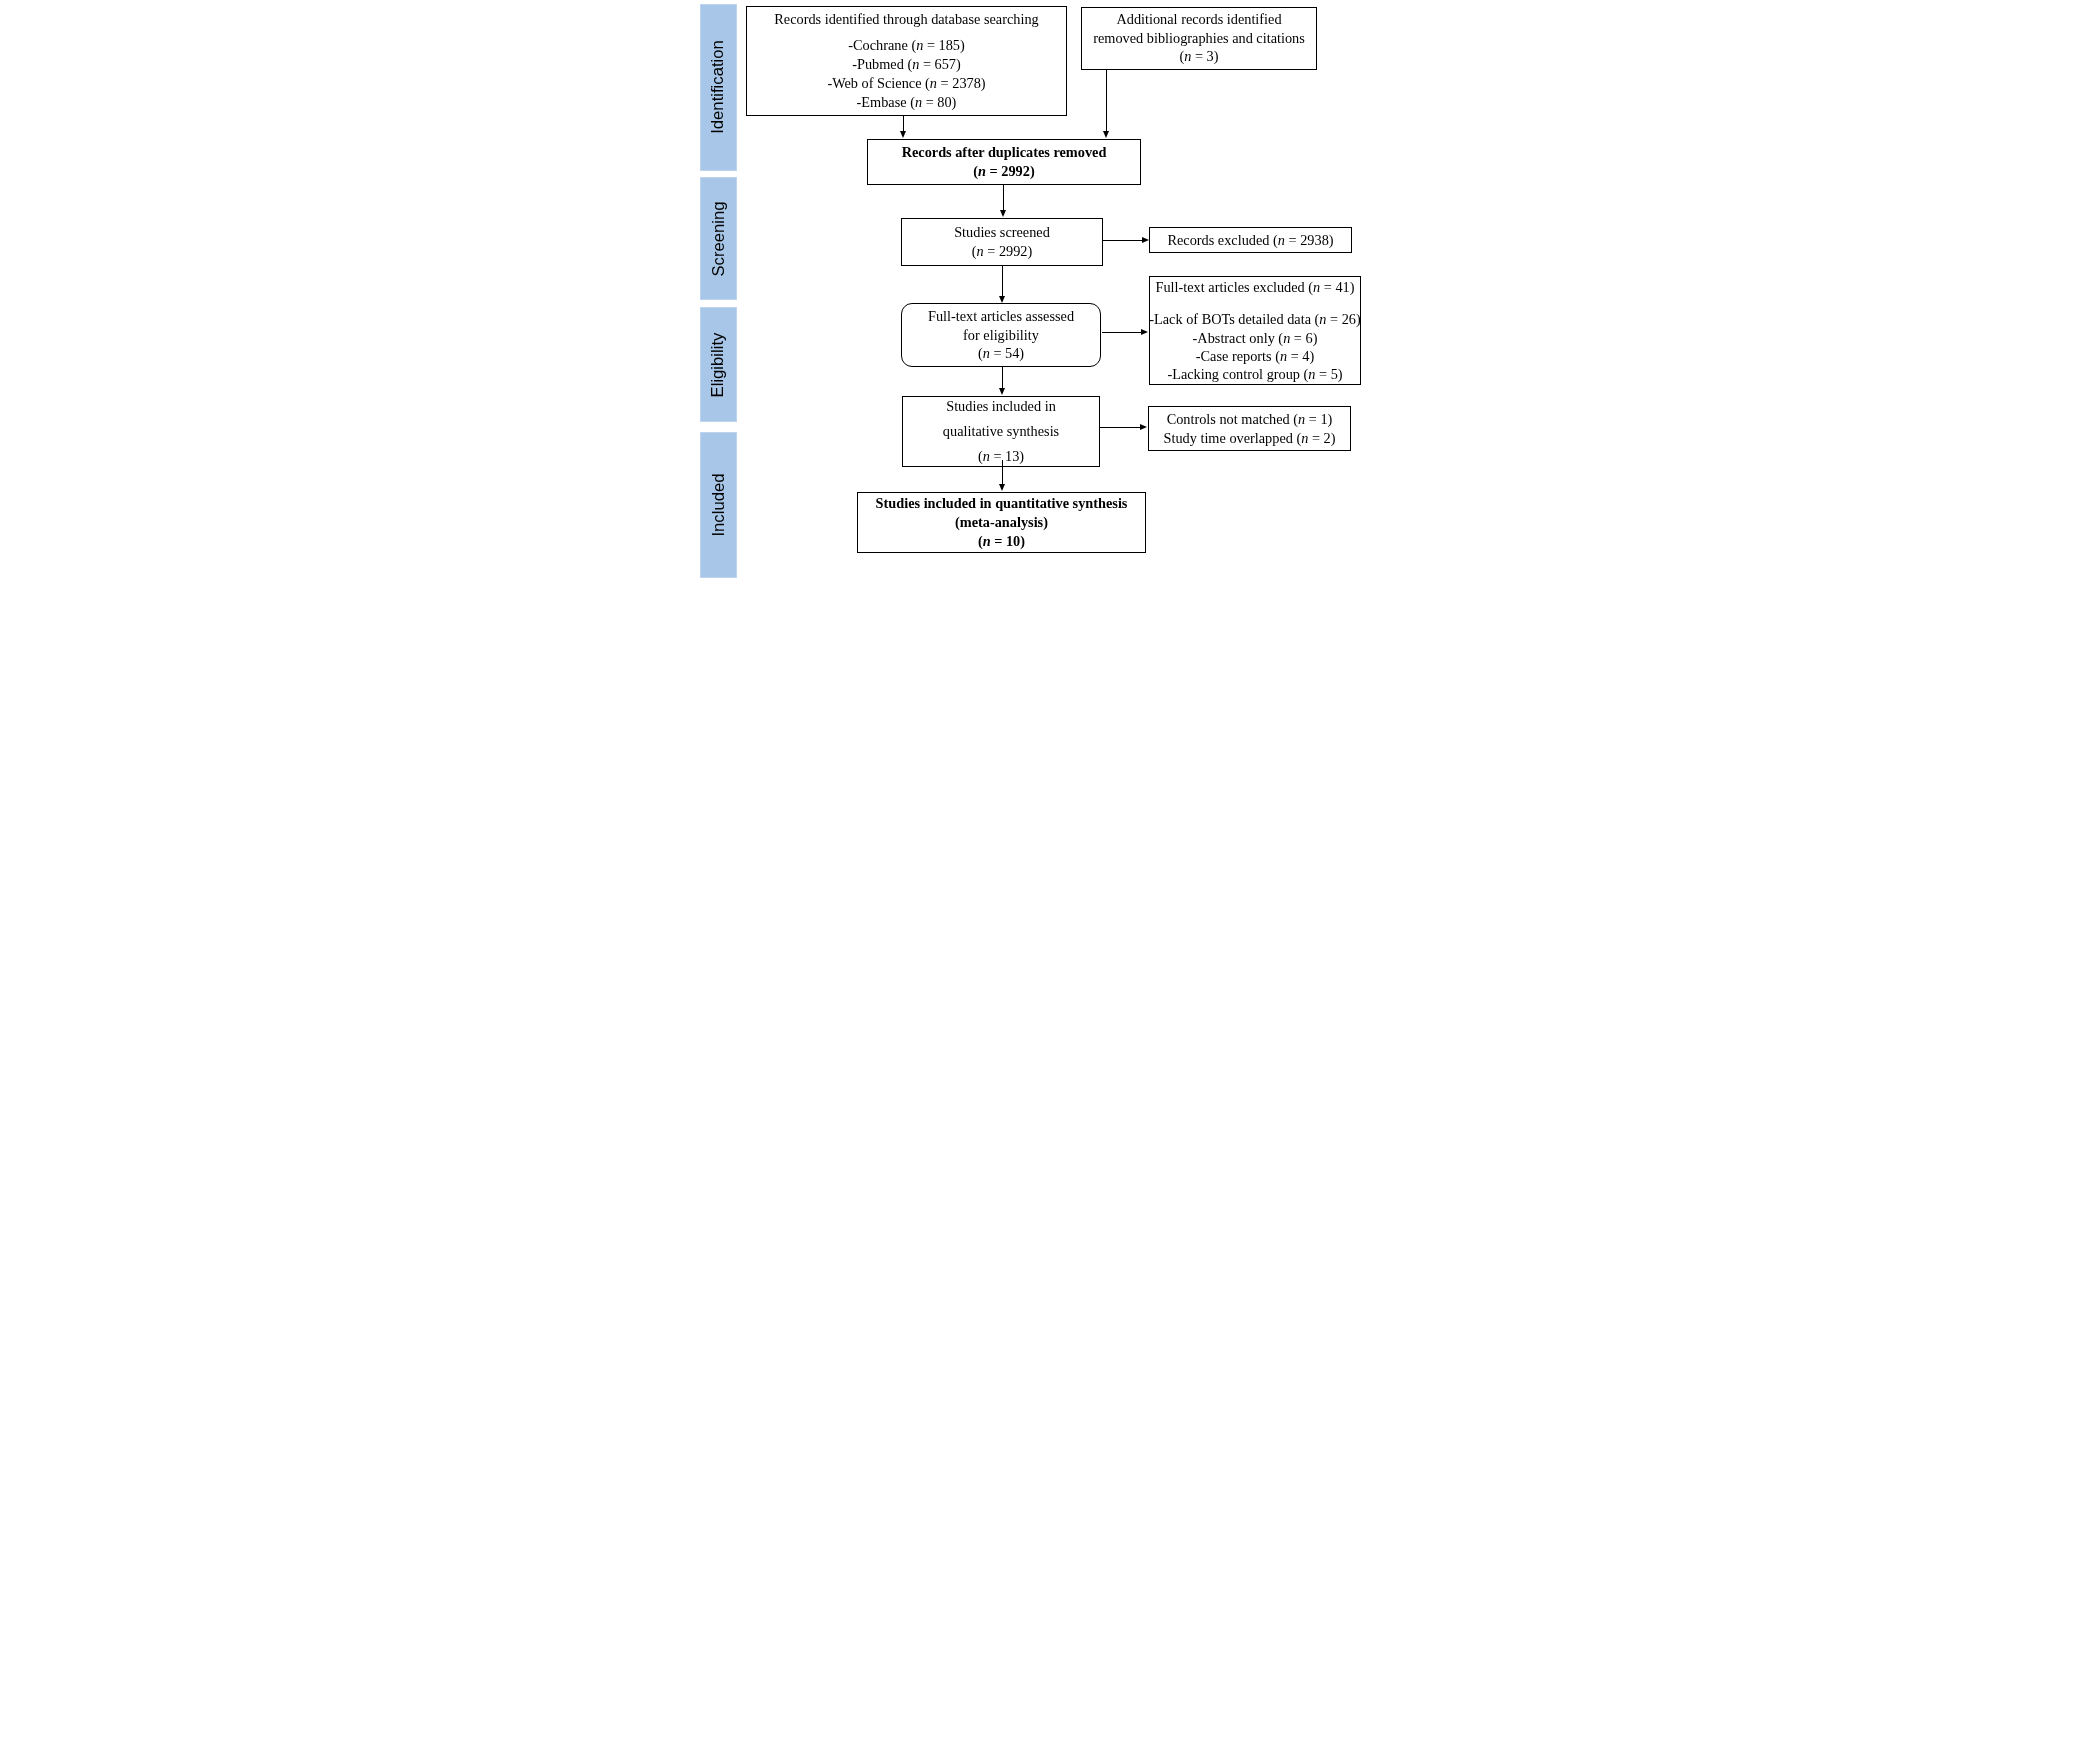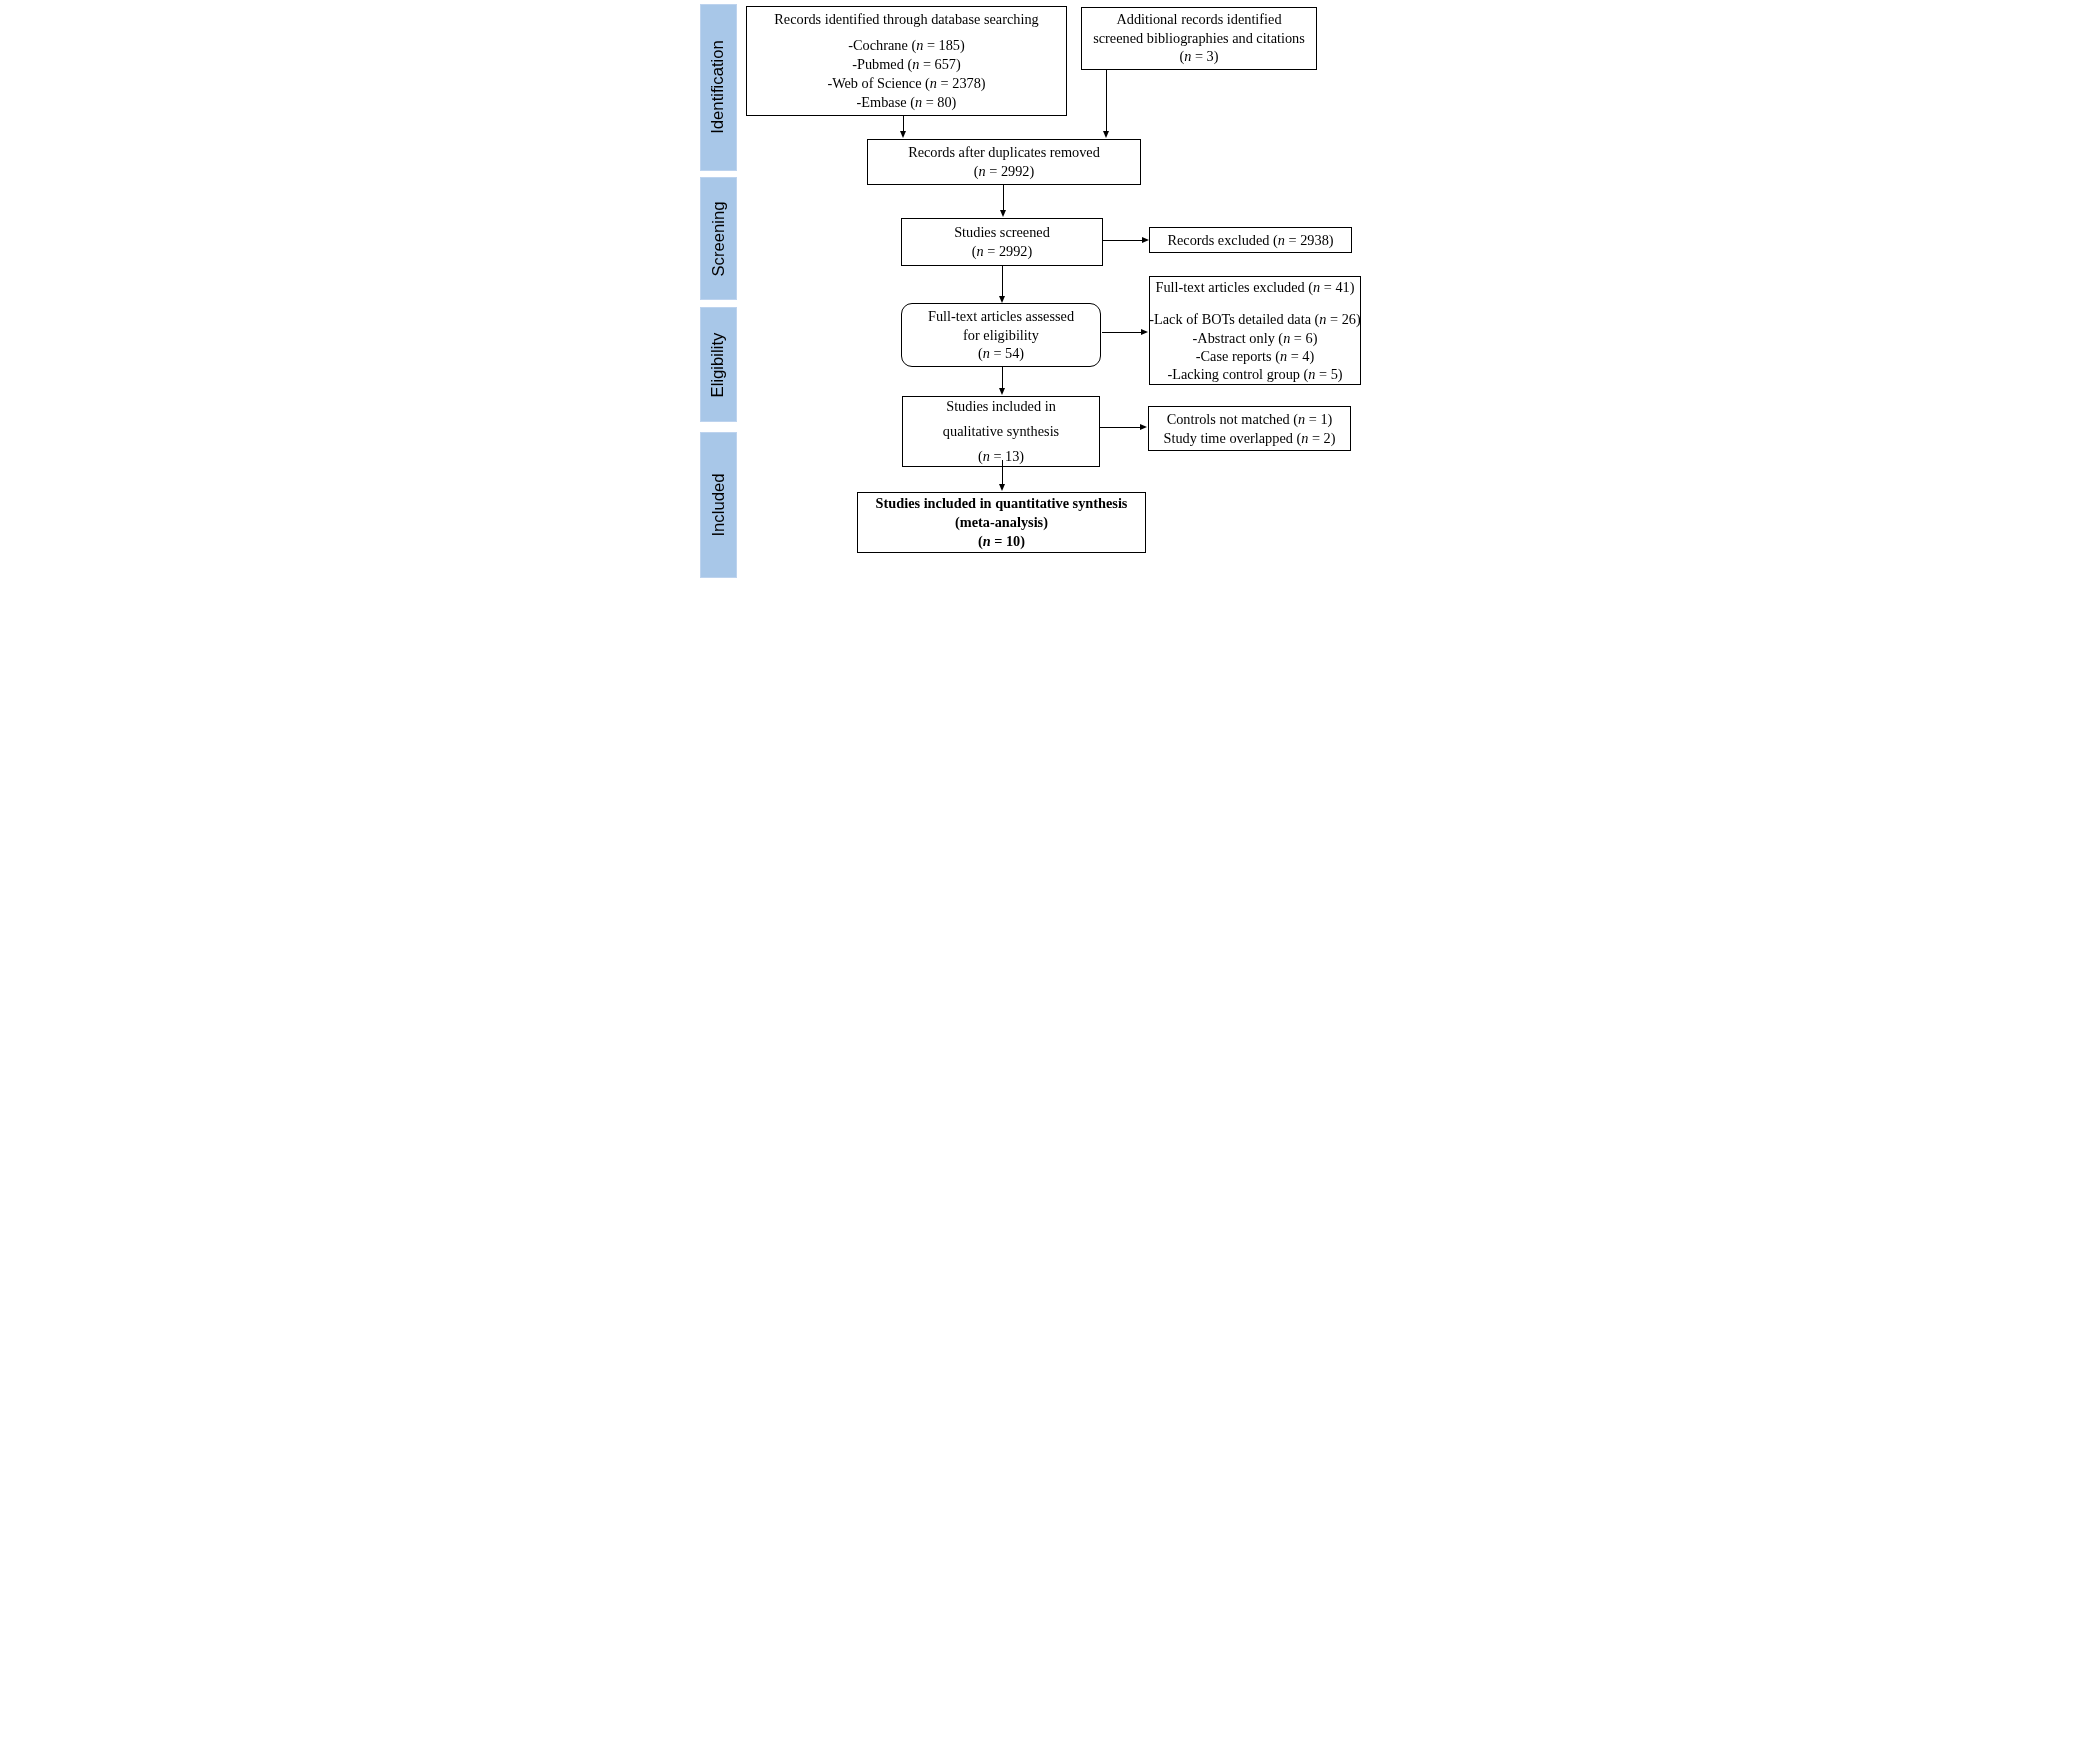--- a/index.html
+++ b/index.html
@@ -42,21 +42,21 @@
     align-items: center; justify-content: center;
     text-align: center;
     font-size: 14.3px;
   }
   .flow-line { white-space: nowrap; line-height: 1.32; }
   .gap-after { margin-bottom: 7.1px; }
   .gap-after-lg { margin-bottom: 14.3px; }
 
   #box-identified        { left: 51px;  top: 6px;  width: 321px; height: 110px; }
   #box-additional        { left: 386px; top: 6.5px;  width: 236px; height: 63px; }
-  #box-deduplicated      { left: 172px; top: 139px; width: 274px; height: 46px; }
+  #box-deduplicated      { left: 172px; top: 139px; width: 274px; height: 46px; font-weight: bold; }
   #box-screened          { left: 206px; top: 218px; width: 202px; height: 48px; }
   #box-records-excluded  { left: 454px; top: 227px; width: 203px; height: 26px; }
   #box-fulltext-assessed { left: 206px; top: 303px; width: 200px; height: 64px; border-radius: 11px; }
   #box-fulltext-excluded { left: 454px; top: 276px; width: 212px; height: 109px; line-height: 1.28; }
   #box-qualitative       { left: 207px; top: 396px; width: 198px; height: 71px; justify-content: space-between; }
   #box-not-matched       { left: 453px; top: 406px; width: 203px; height: 45px; }
   #box-quantitative      { left: 162px; top: 492px; width: 289px; height: 61px; font-weight: bold; }
   #box-fulltext-excluded .flow-line { line-height: 1.28; }
 
   
@@ -112,21 +112,21 @@
   <div class="fbox" id="box-identified">
     <div class="flow-line gap-after">Records identified through database searching</div>
     <div class="flow-line">-Cochrane (<i>n</i> = 185)</div>
     <div class="flow-line">-Pubmed (<i>n</i> = 657)</div>
     <div class="flow-line">-Web of Science (<i>n</i> = 2378)</div>
     <div class="flow-line">-Embase (<i>n</i> = 80)</div>
   </div>
 
   <div class="fbox" id="box-additional">
     <div class="flow-line">Additional records identified</div>
-    <div class="flow-line">screened bibliographies and citations</div>
+    <div class="flow-line">removed bibliographies and citations</div>
     <div class="flow-line">(<i>n</i> = 3)</div>
   </div>
 
   <div class="fbox" id="box-deduplicated">
     <div class="flow-line">Records after duplicates removed</div>
     <div class="flow-line">(<i>n</i> = 2992)</div>
   </div>
 
   <div class="fbox" id="box-screened">
     <div class="flow-line">Studies screened</div>

